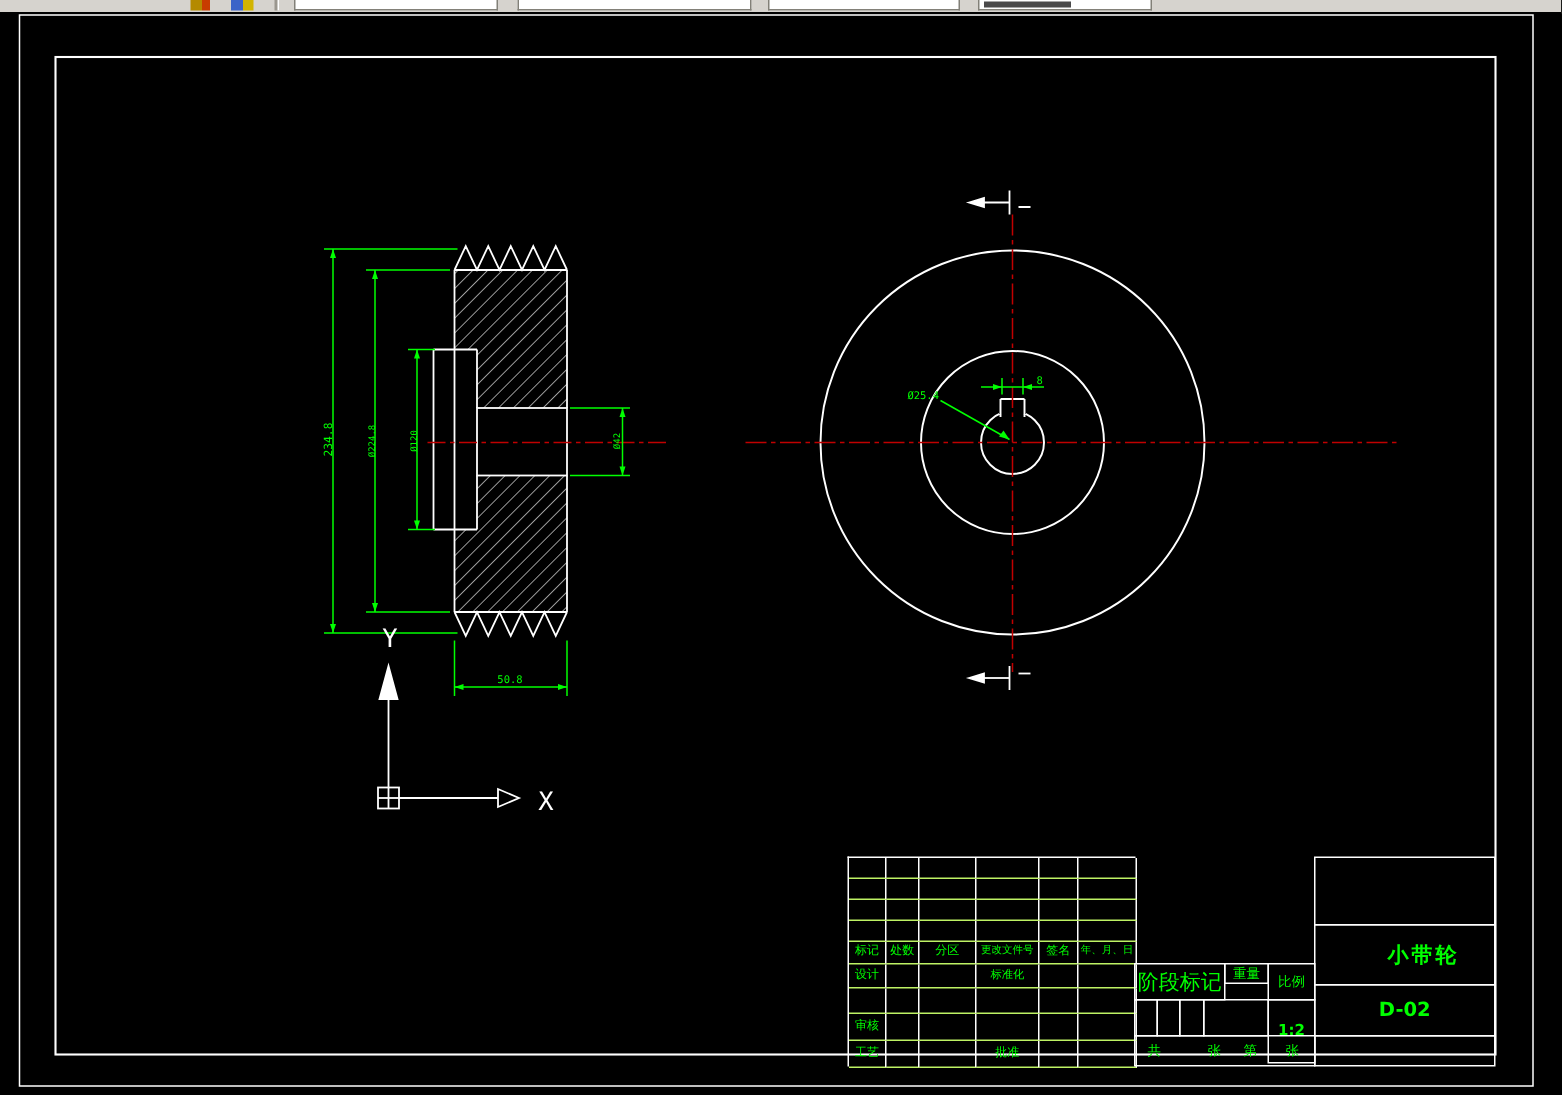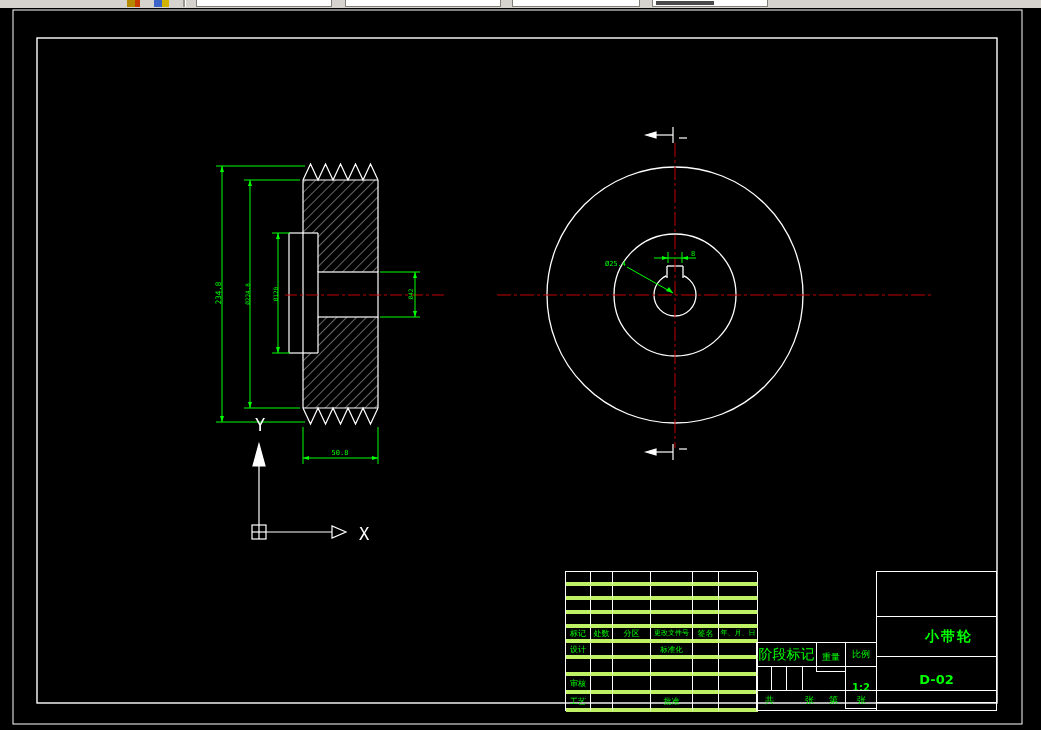--- a/index.html
+++ b/index.html
@@ -15,21 +15,21 @@
   .tb-combo .swatch{position:absolute;left:3px;top:1px;height:4px;background:#4a4a4a;}
   
   #canvas{position:absolute;left:0;top:8px;width:1041px;height:722px;background:#000;}
   svg text{font-family:"DejaVu Sans Mono",monospace;}
   
   #titleblock{position:absolute;left:565px;top:563px;width:432px;height:140px;color:#00ff00;}
   #tb-left{position:absolute;left:0;top:0;width:192px;height:140px;display:grid;
            grid-template-columns:25px 22px 38px 42px 26px 39px;
            grid-template-rows:14px 14px 14px 14px 15px 16px 17px 18px 18px;
            border-left:1px solid #fff;border-top:1px solid #fff;box-sizing:border-box;}
-  #tb-left i{display:block;border-right:1px solid #fff;border-bottom:4px solid #bef264;
+  #tb-left i{display:block;border-right:1px solid #fff;border-bottom:1px solid #bef264;
              box-sizing:border-box;font-style:normal;font-size:8px;line-height:1.6;
              text-align:center;overflow:hidden;white-space:nowrap;color:#00ff00;}
   .cell{position:absolute;border:1px solid #fff;box-sizing:border-box;display:flex;
         align-items:center;justify-content:center;overflow:hidden;}
   .grn{color:#00ff00;}
 </style>
 </head>
 <body>
 
 <div id="screen">
@@ -245,33 +245,33 @@
           <i></i>
         <i style="line-height:2;">工艺</i>
         <i></i>
           <i></i>
         <i style="line-height:2;">批准</i>
         <i></i>
           <i></i>
       </div>
 
       <div class="cell grn" style="left:191px;top:71px;width:61px;height:25px;font-size:14px;">阶段标记</div>
-      <div class="cell grn" style="left:251px;top:71px;width:30px;height:30px;font-size:9px;">重量</div>
+      <div class="cell grn" style="left:251px;top:71px;width:30px;height:14px;font-size:9px;">重量</div>
       <div class="cell grn" style="left:280px;top:71px;width:32px;height:25px;font-size:9px;">比例</div>
       <div class="cell" style="left:191px;top:95px;width:16px;height:25px;"></div>
       <div class="cell" style="left:206px;top:95px;width:16px;height:25px;"></div>
       <div class="cell" style="left:221px;top:95px;width:17px;height:25px;"></div>
       <div class="cell" style="left:237px;top:95px;width:44px;height:25px;"></div>
       <div class="cell grn" style="left:280px;top:95px;width:32px;height:43px;font-size:10px;font-weight:bold;">1:2</div>
       <div class="cell grn" style="left:191px;top:119px;width:121px;height:21px;font-size:9px;">
         <span style="position:absolute;left:8px;">共</span>
         <span style="position:absolute;left:48px;">张</span>
         <span style="position:absolute;left:72px;">第</span>
         <span style="position:absolute;left:100px;">张</span>
       </div>
 
       <div class="cell" style="left:311px;top:0;width:121px;height:46px;"></div>
       <div class="cell grn" style="left:311px;top:45px;width:121px;height:41px;font-size:14px;font-weight:bold;letter-spacing:2px;padding-left:25px;">小带轮</div>
-      <div class="cell grn" style="left:311px;top:85px;width:121px;height:47px;font-size:13px;font-weight:bold;">D-02</div>
+      <div class="cell grn" style="left:311px;top:85px;width:121px;height:35px;font-size:13px;font-weight:bold;">D-02</div>
       <div class="cell" style="left:311px;top:119px;width:121px;height:21px;"></div>
     </div>
   </div>
 </div>
 
 </body></html>

